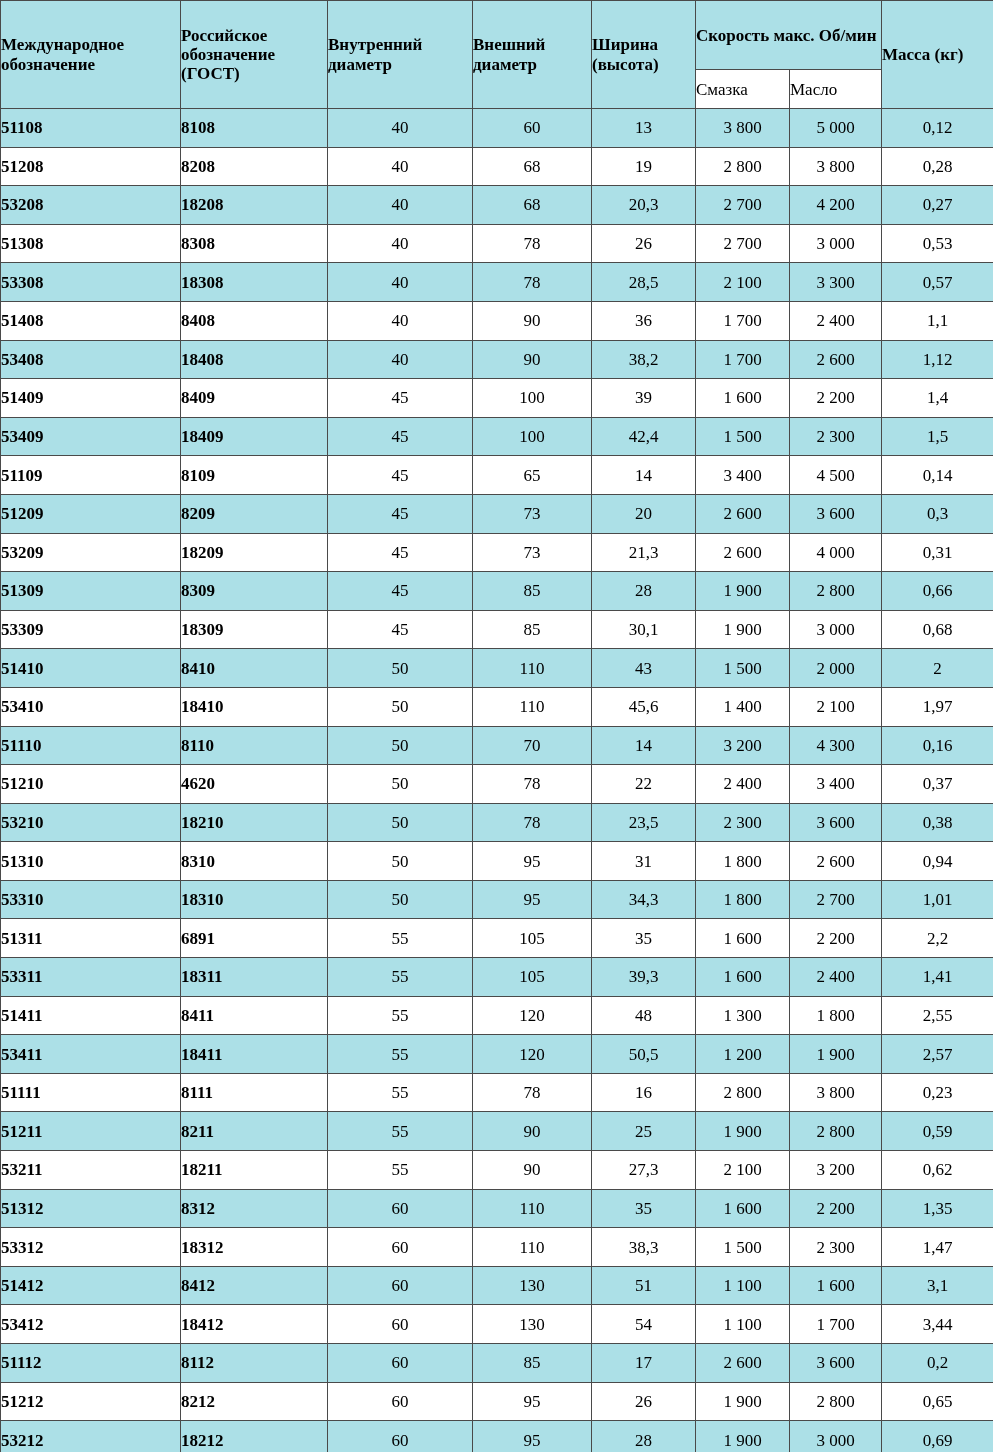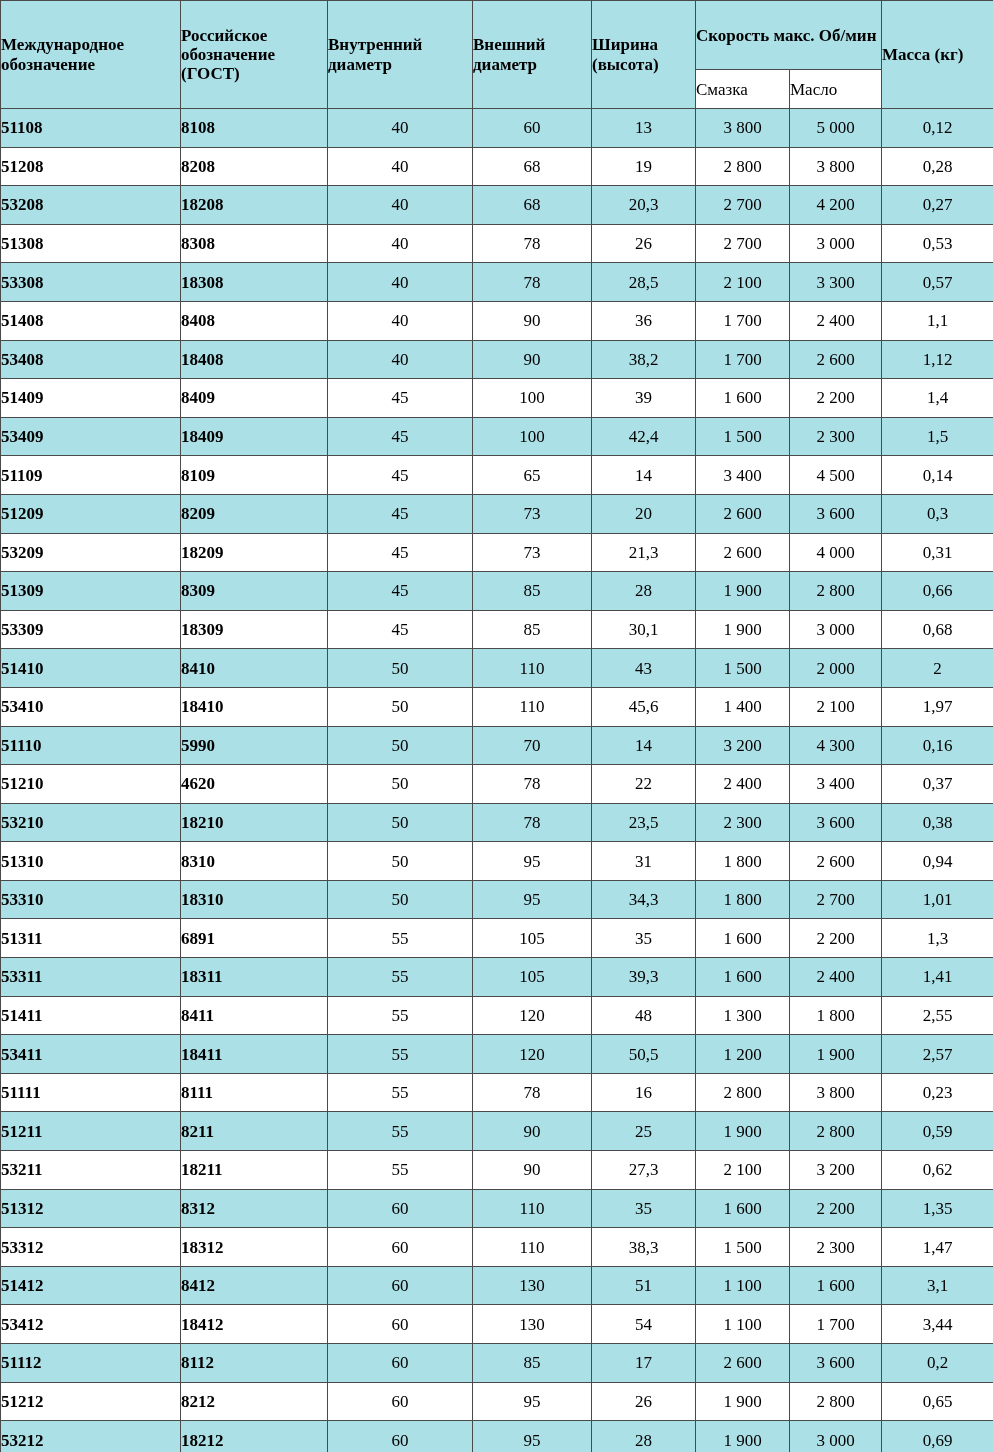--- a/index.html
+++ b/index.html
@@ -264,21 +264,21 @@
         <td class="desig">18410</td>
         <td>50</td>
         <td>110</td>
         <td>45,6</td>
         <td>1 400</td>
         <td>2 100</td>
         <td>1,97</td>
       </tr>
       <tr class="row-cyan">
         <td class="desig">51110</td>
-        <td class="desig">5990</td>
+        <td class="desig">8110</td>
         <td>50</td>
         <td>70</td>
         <td>14</td>
         <td>3 200</td>
         <td>4 300</td>
         <td>0,16</td>
       </tr>
       <tr class="row-white">
         <td class="desig">51210</td>
         <td class="desig">4620</td>
@@ -320,21 +320,21 @@
         <td>1,01</td>
       </tr>
       <tr class="row-white">
         <td class="desig">51311</td>
         <td class="desig">6891</td>
         <td>55</td>
         <td>105</td>
         <td>35</td>
         <td>1 600</td>
         <td>2 200</td>
-        <td>1,3</td>
+        <td>2,2</td>
       </tr>
       <tr class="row-cyan">
         <td class="desig">53311</td>
         <td class="desig">18311</td>
         <td>55</td>
         <td>105</td>
         <td>39,3</td>
         <td>1 600</td>
         <td>2 400</td>
         <td>1,41</td>

